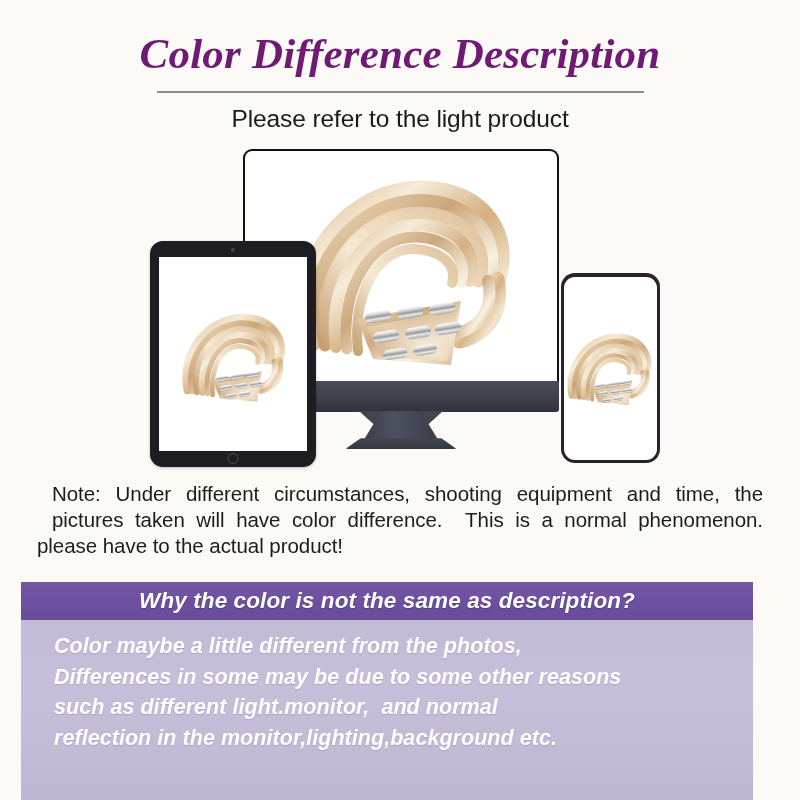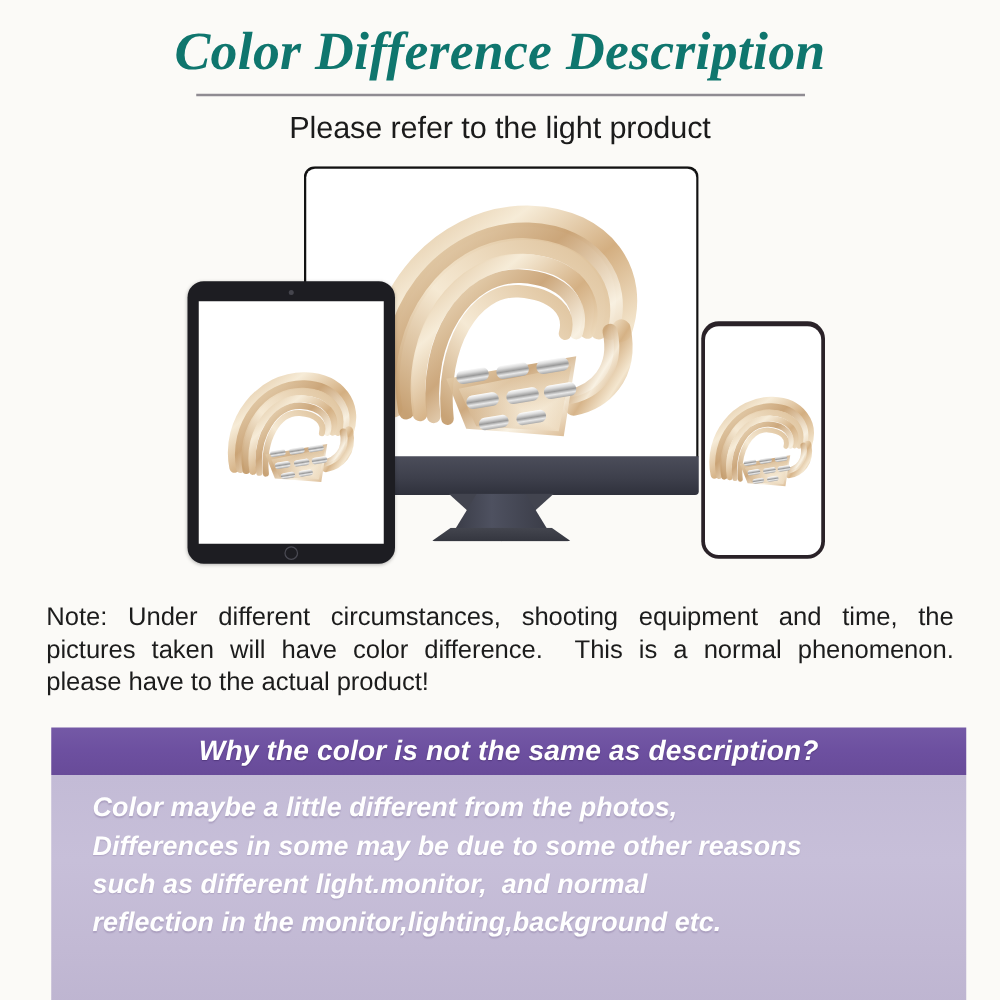--- a/index.html
+++ b/index.html
@@ -18,24 +18,24 @@
   
   .header {
     padding-top: 18px;
     text-align: center;
   }
   .page-title {
     font-family: "Liberation Serif", serif;
     font-style: italic;
     font-weight: 700;
     font-size: 43px;
-    color: #0f766e;
+    color: #701a75;
     letter-spacing: 0.2px;
     line-height: 1.1;
-    margin: 0;
+    margin: 12px;
     padding: 0 0 2px 0;
   }
   .title-divider {
     width: 487px;
     height: 2px;
     background: #8f8b92;
     margin: 8px auto 0 auto;
   }
   .subtitle {
     font-family: "Liberation Sans", sans-serif;
@@ -197,26 +197,27 @@
     font-size: 20.5px;
     color: #1c1c1c;
     line-height: 26px;
     text-align: justify;
     text-align-last: left;
     letter-spacing: -0.05px;
     white-space: pre-wrap;
   }
   .note-line.justified {
     text-align-last: justify;
+    margin-left: 15px;
   }
 
   
   .purple-panel {
     position: absolute;
-    left: 41px;
+    left: 21px;
     top: 582px;
     width: 732px;
     height: 188px;
   }
   .purple-header {
     width: 100%;
     height: 38px;
     background: linear-gradient(180deg,#7459a6 0%, #6d50a0 48%, #684b99 100%);
     display: flex;
     align-items: center;

